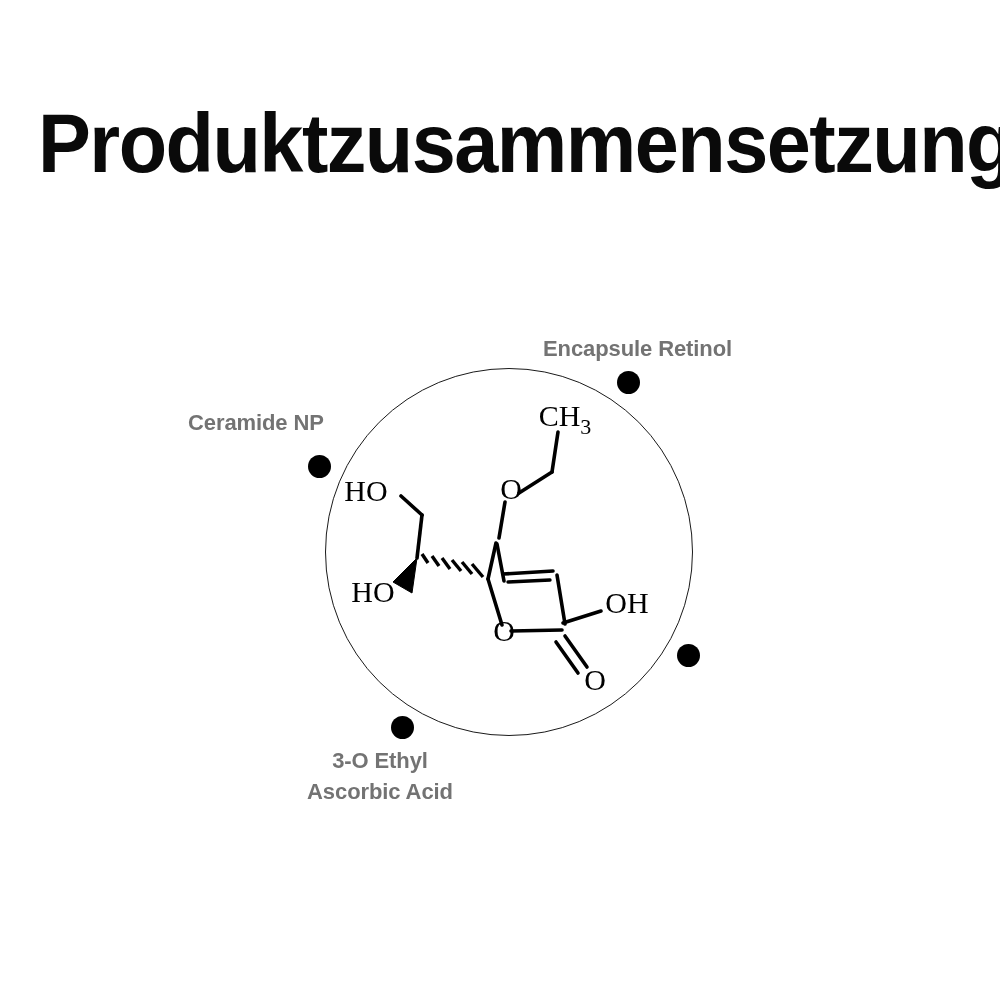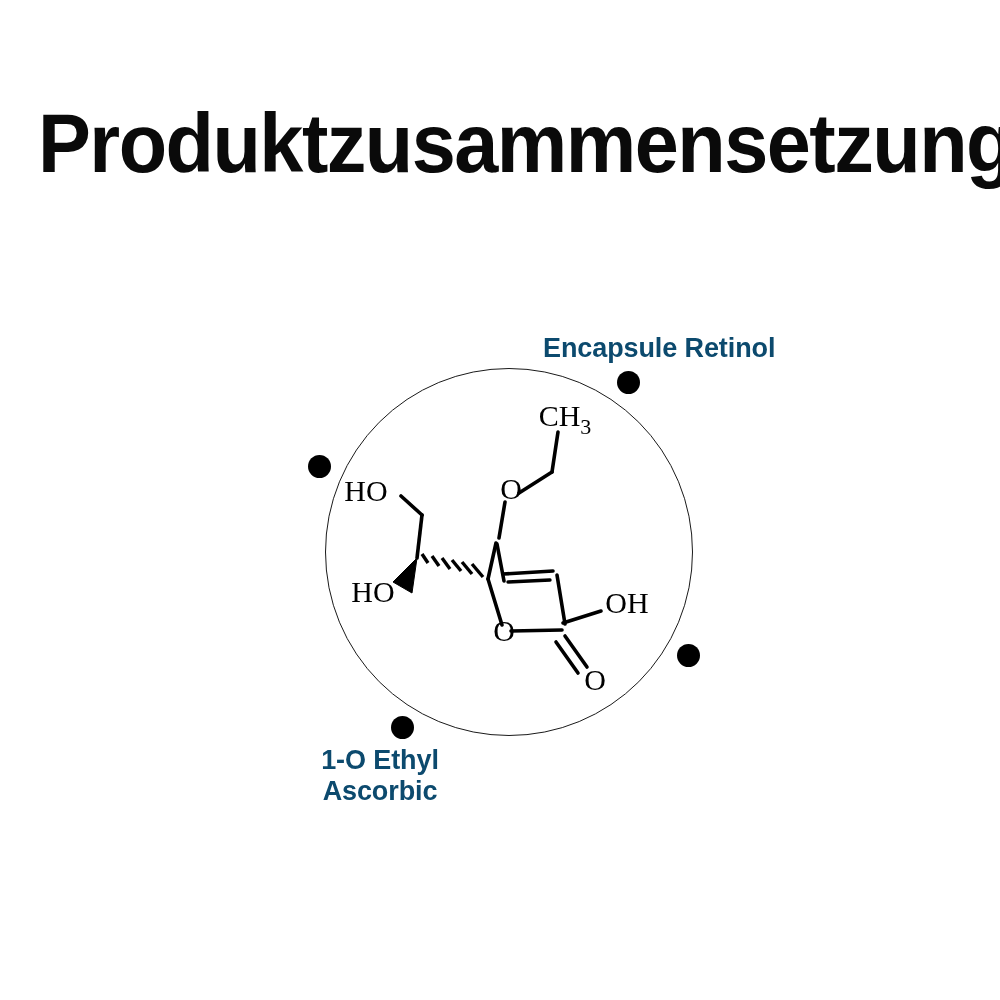--- a/index.html
+++ b/index.html
@@ -61,24 +61,24 @@
   #dot-ceramide    { left: 308px; top: 455px; }
   #dot-retinol     { left: 617px; top: 371px; }
   #dot-oryza       { left: 677px; top: 644px; }
   #dot-ascorbic    { left: 391px; top: 716px; }
 
   
   .callout-label {
     position: absolute;
     font-family: "Liberation Sans", sans-serif;
     font-weight: 700;
-    font-size: 27px;
+    font-size: 22px;
     line-height: 31px;
     letter-spacing: -0.1px;
-    color: #0c4a6e;
+    color: #737373;
     white-space: pre-line;
   }
   #label-ceramide {
     left: 188px; top: 407px;
     text-align: left;
   }
   #label-retinol {
     left: 543px; top: 333px;
     text-align: left;
   }
@@ -165,20 +165,21 @@
         <tspan>CH</tspan><tspan dy="8" font-size="22">3</tspan>
       </text>
     </g>
   </svg>
 
   <div class="callout-dot" id="dot-ceramide"></div>
   <div class="callout-dot" id="dot-retinol"></div>
   <div class="callout-dot" id="dot-oryza"></div>
   <div class="callout-dot" id="dot-ascorbic"></div>
 
+  <div class="callout-label" id="label-ceramide">Ceramide NP</div>
 
   <div class="callout-label" id="label-retinol">Encapsule Retinol</div>
 
 
-  <div class="callout-label" id="label-ascorbic">1-O Ethyl
+  <div class="callout-label" id="label-ascorbic">3-O Ethyl
 Ascorbic Acid</div>
 
 </div>
 
 </body></html>

